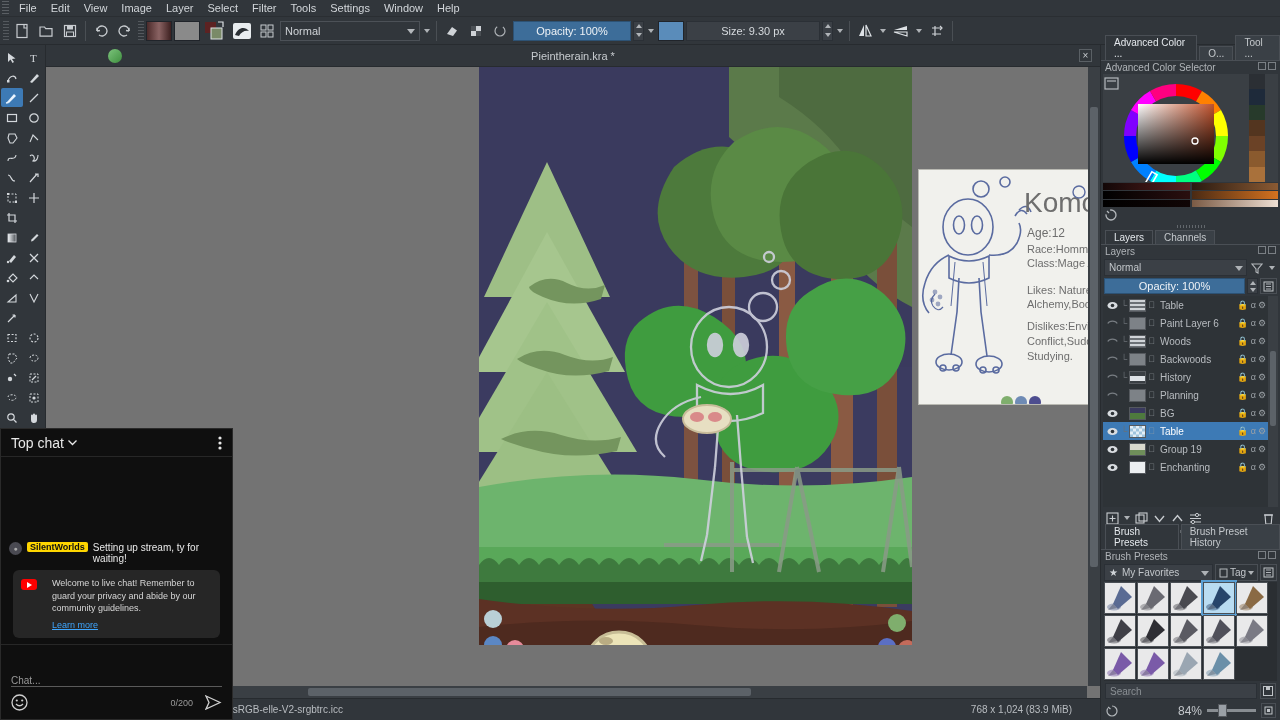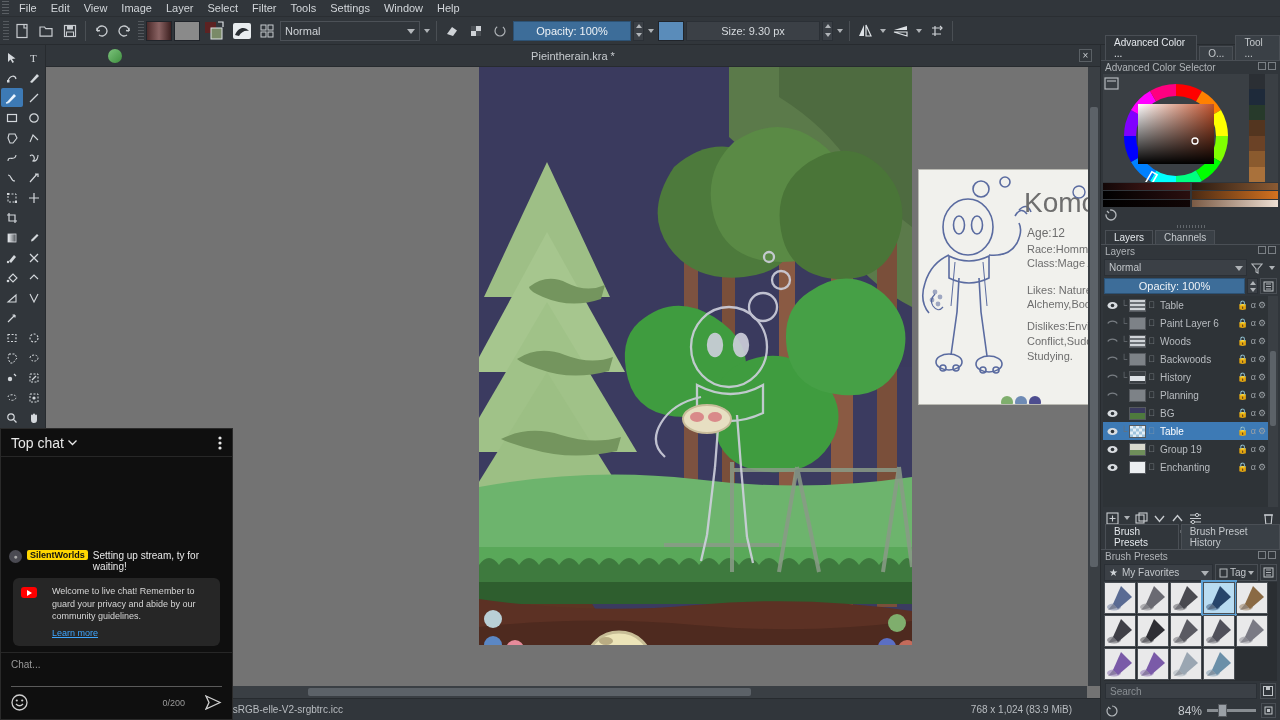--- a/index.html
+++ b/index.html
@@ -158,22 +158,22 @@
     font-size:9px; border-radius:2px; }
   #ytnotice { background:#262626; border-radius:6px; padding:7px 8px; display:flex; gap:15px;
     margin:0 4px; }
   #ytnotice .ytic { width:16px; height:11px; background:#f00; border-radius:3px; flex:0 0 16px;
     display:flex; align-items:center; justify-content:center; margin-top:2px; }
   #ytnotice .ytic:after { content:''; border-left:5px solid #fff;
     border-top:3px solid transparent; border-bottom:3px solid transparent; }
   #ytnotice .txt { font-size:9px; line-height:1.35; color:#d6d6d6; }
   #ytnotice .lm { color:#3ea6ff; font-size:9px; margin-top:5px; display:block; }
   #chatfoot { border-top:1px solid #272727; padding:6px 10px 8px; }
-  #chatinput { border-bottom:1px solid #5a5a5a; padding-bottom:16px; font-size:10px;
-    color:#9a9a9a; }
+  #chatinput { border-bottom:1px solid #5a5a5a; padding-bottom:0; font-size:10px;
+    color:#9a9a9a;margin-top:24px; }
   #chatctrl { display:flex; align-items:center; justify-content:space-between; margin-top:7px; }
   #chatctrl .lft { display:flex; align-items:center; gap:8px; }
   #chatctrl .cnt { font-size:9px; color:#9a9a9a; }
 </style>
 </head>
 <body>
 
 <div id="menubar">
   <div class="mgrip"></div>
   <div class="mi">File</div>
@@ -1264,21 +1264,21 @@
     </div>
     <div id="chatctrl">
       <div class="lft">
         <svg width="17" height="17">
             <circle cx="8.5" cy="8.5" r="7.5" fill="none" stroke="#cfcfcf" stroke-width="1.3"></circle>
             <circle cx="5.8" cy="6.5" r="1.1" fill="#cfcfcf"></circle>
             <circle cx="11.2" cy="6.5" r="1.1" fill="#cfcfcf"></circle>
             <path d="M5 10 q3.5 3.5 7 0" fill="none" stroke="#cfcfcf" stroke-width="1.3"></path>
           </svg>
       </div>
-      <div style="display:flex;align-items:center;gap:20px;text-align:center;">
+      <div style="display:flex;align-items:center;gap:12px;text-align:center;">
         <span class="cnt">0/200</span>
         <svg width="17" height="15">
             <path d="M1 1 L15 7.5 L1 14 L4 7.5 Z" fill="none" stroke="#cfcfcf" stroke-width="1.3"></path>
           </svg>
       </div>
     </div>
   </div>
 </div>
 
 </body></html>

